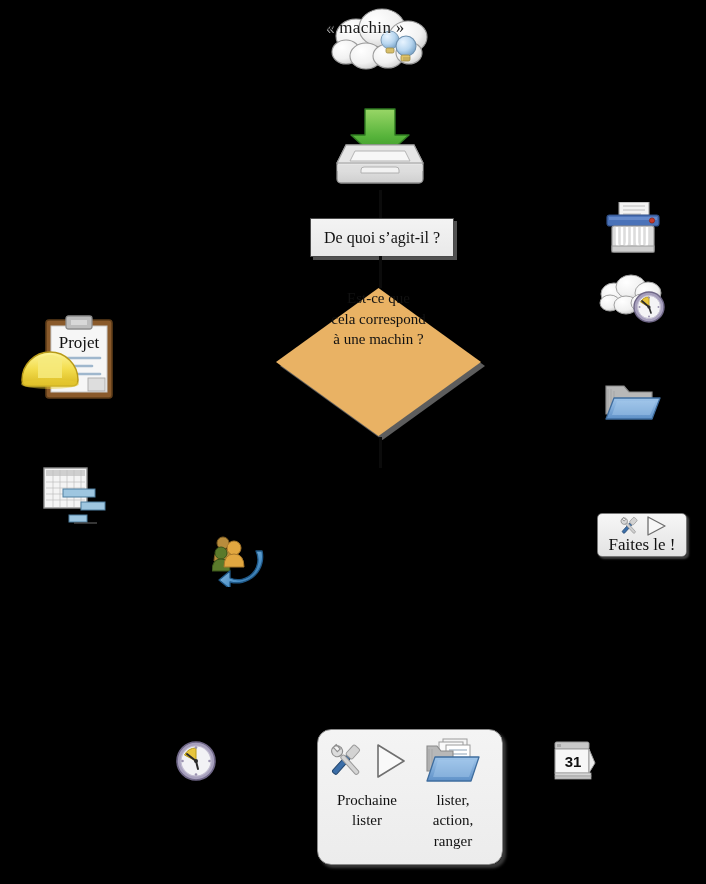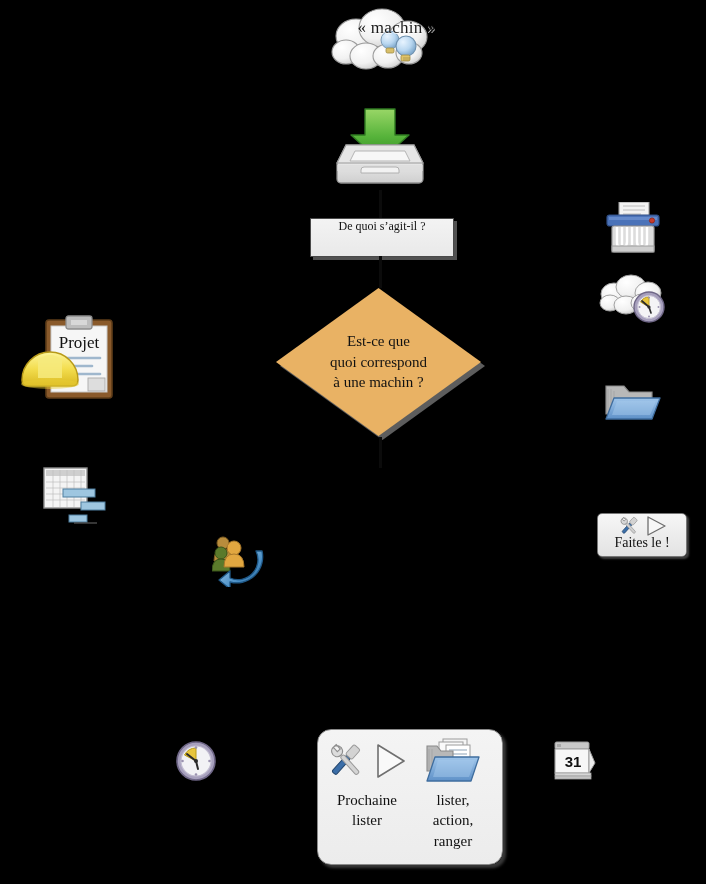--- a/index.html
+++ b/index.html
@@ -19,55 +19,55 @@
   }
   .node { position: absolute; }
 
   
   .cloud-wrap { left: 326px; top: 6px; width: 110px; height: 70px; }
   .cloud-svg { position: absolute; left: 0; top: 0; }
   .cloud-label {
     position: absolute;
     left: 0; top: 12px;
     width: 110px;
-    text-align: right;
+    text-align: left;
     font-size: 17px;
     color: #1b1b1b;
     letter-spacing: .3px;
     z-index: 4;
     text-shadow: 0 1px 0 rgba(255,255,255,.85);
   }
 
   
   .inbox-wrap { left: 334px; top: 103px; width: 92px; height: 86px; }
 
   
   .procbox {
     left: 310px; top: 218px;
     width: 142px; height: 37px;
     background: linear-gradient(180deg,#f3f3f3 0%, #e9e9e9 100%);
     border: 1px solid #4a4a4a;
     box-shadow: 3px 3px 0 rgba(85,85,85,.95);
-    display: flex; justify-content: center;
+    display: flex; align-items: center; justify-content: center;
     color: #111;
-    font-size: 12px;
+    font-size: 16px;
   }
 
   
   .diamond-wrap { }
   .diamond-shadow, .diamond-face {
     position: absolute; left: 0; top: 0; width: 100%; height: 100%;
     clip-path: polygon(50% 0%, 100% 50%, 50% 100%, 0% 50%);
   }
   .diamond-shadow { background: #5d5d5d; transform: translate(4px,4px); }
   .diamond-face   { background: #e9b264; }
   .diamond-text {
     position: absolute; left: 0; top: 0; width: 100%; height: 100%;
     display: flex; flex-direction: column;
-    align-items: center; justify-content: center;
+    align-items: center; 
     color: #111; font-size: 15px; line-height: 1.38;
     text-align: center;
   }
   #diamond-1 { left: 276px; top: 288px; width: 205px; height: 148px; }
   #diamond-2 { left: 276px; top: 468px; width: 205px; height: 148px; }
 
   
   .icon-node { }
 
   
@@ -76,21 +76,21 @@
     width: 88px; height: 42px;
     background: linear-gradient(180deg,#f6f6f6 0%, #e3e3e3 100%);
     border: 1px solid #777;
     border-radius: 5px;
     box-shadow: 2px 2px 2px rgba(70,70,70,.9);
     display: flex; flex-direction: column;
     align-items: center; justify-content: flex-start;
     overflow: hidden;
   }
   .faites-icons { display: flex; align-items: center; gap: 1px; margin-top: 1px; }
-  .faites-label { font-size: 14px; color: #111; line-height: 1; margin-top: -1px; }
+  .faites-label { font-size: 17px; color: #111; line-height: 1; margin-top: -1px; }
 
   
   .bigcard {
     left: 317px; top: 729px;
     width: 186px; height: 136px;
     background: linear-gradient(180deg,#f4f4f4 0%, #ececec 100%);
     border: 1px solid #8a8a8a;
     border-radius: 14px;
     box-shadow: 3px 3px 3px rgba(60,60,60,.95);
     display: flex;
@@ -172,21 +172,21 @@
 
   <div class="node procbox">
     <span>De quoi s’agit-il ?</span>
   </div>
 
   <div class="node diamond-wrap" id="diamond-1">
     <div class="diamond-shadow"></div>
     <div class="diamond-face"></div>
     <div class="diamond-text">
       <span>Est-ce que</span>
-      <span>quoi correspond</span>
+      <span>cela correspond</span>
       <span>à une machin ?</span>
     </div>
   </div>
 
 
   <div class="node icon-node" style="left:16px; top:314px; width:104px; height:88px;">
     <svg width="104" height="88" viewBox="0 0 104 88">
       <defs>
         <linearGradient id="hatG" x1="0" y1="0" x2="0" y2="1">
           <stop offset="0%" stop-color="#fdf59a"></stop>

